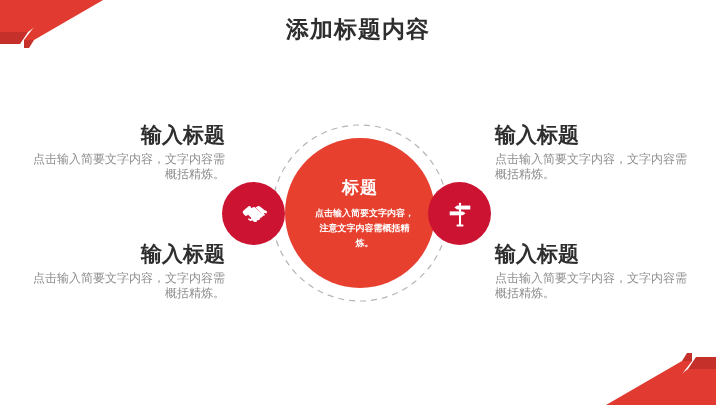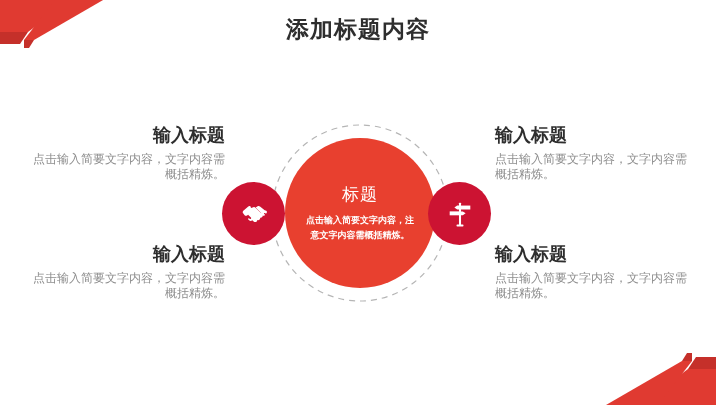--- a/index.html
+++ b/index.html
@@ -62,30 +62,31 @@
     display: flex;
     flex-direction: column;
     align-items: center;
     justify-content: center;
     box-sizing: border-box;
     padding: 0 18px;
   }
   #center-circle .c-title {
     color: #ffffff;
     font-size: 17px;
-    font-weight: normal;
+    font-weight: bold;
     letter-spacing: 1px;
     margin-bottom: 7px;
   }
   #center-circle .c-body {
     color: #ffffff;
     font-size: 9px;
     line-height: 15px;
     text-align: center;
     font-weight: bold;
+    margin-left: 9px;
   }
 
   
   .icon-circle {
     position: absolute;
     width: 63px;
     height: 63px;
     border-radius: 50%;
     background: #cc1332;
     top: 182px;
@@ -97,21 +98,21 @@
   #icon-circle-left  { left: 222px; }
   #icon-circle-right { left: 428px; }
   .icon-circle svg { display: block; }
 
   
   .text-block {
     position: absolute;
     width: 200px;
   }
   .text-block .tb-title {
-    font-size: 18px;
+    font-size: 21px;
     font-weight: bold;
     color: #2e2e2e;
     line-height: 22px;
     margin-bottom: 6px;
   }
   .text-block .tb-body {
     font-size: 12px;
     color: #8d8d8d;
     line-height: 15px;
   }

